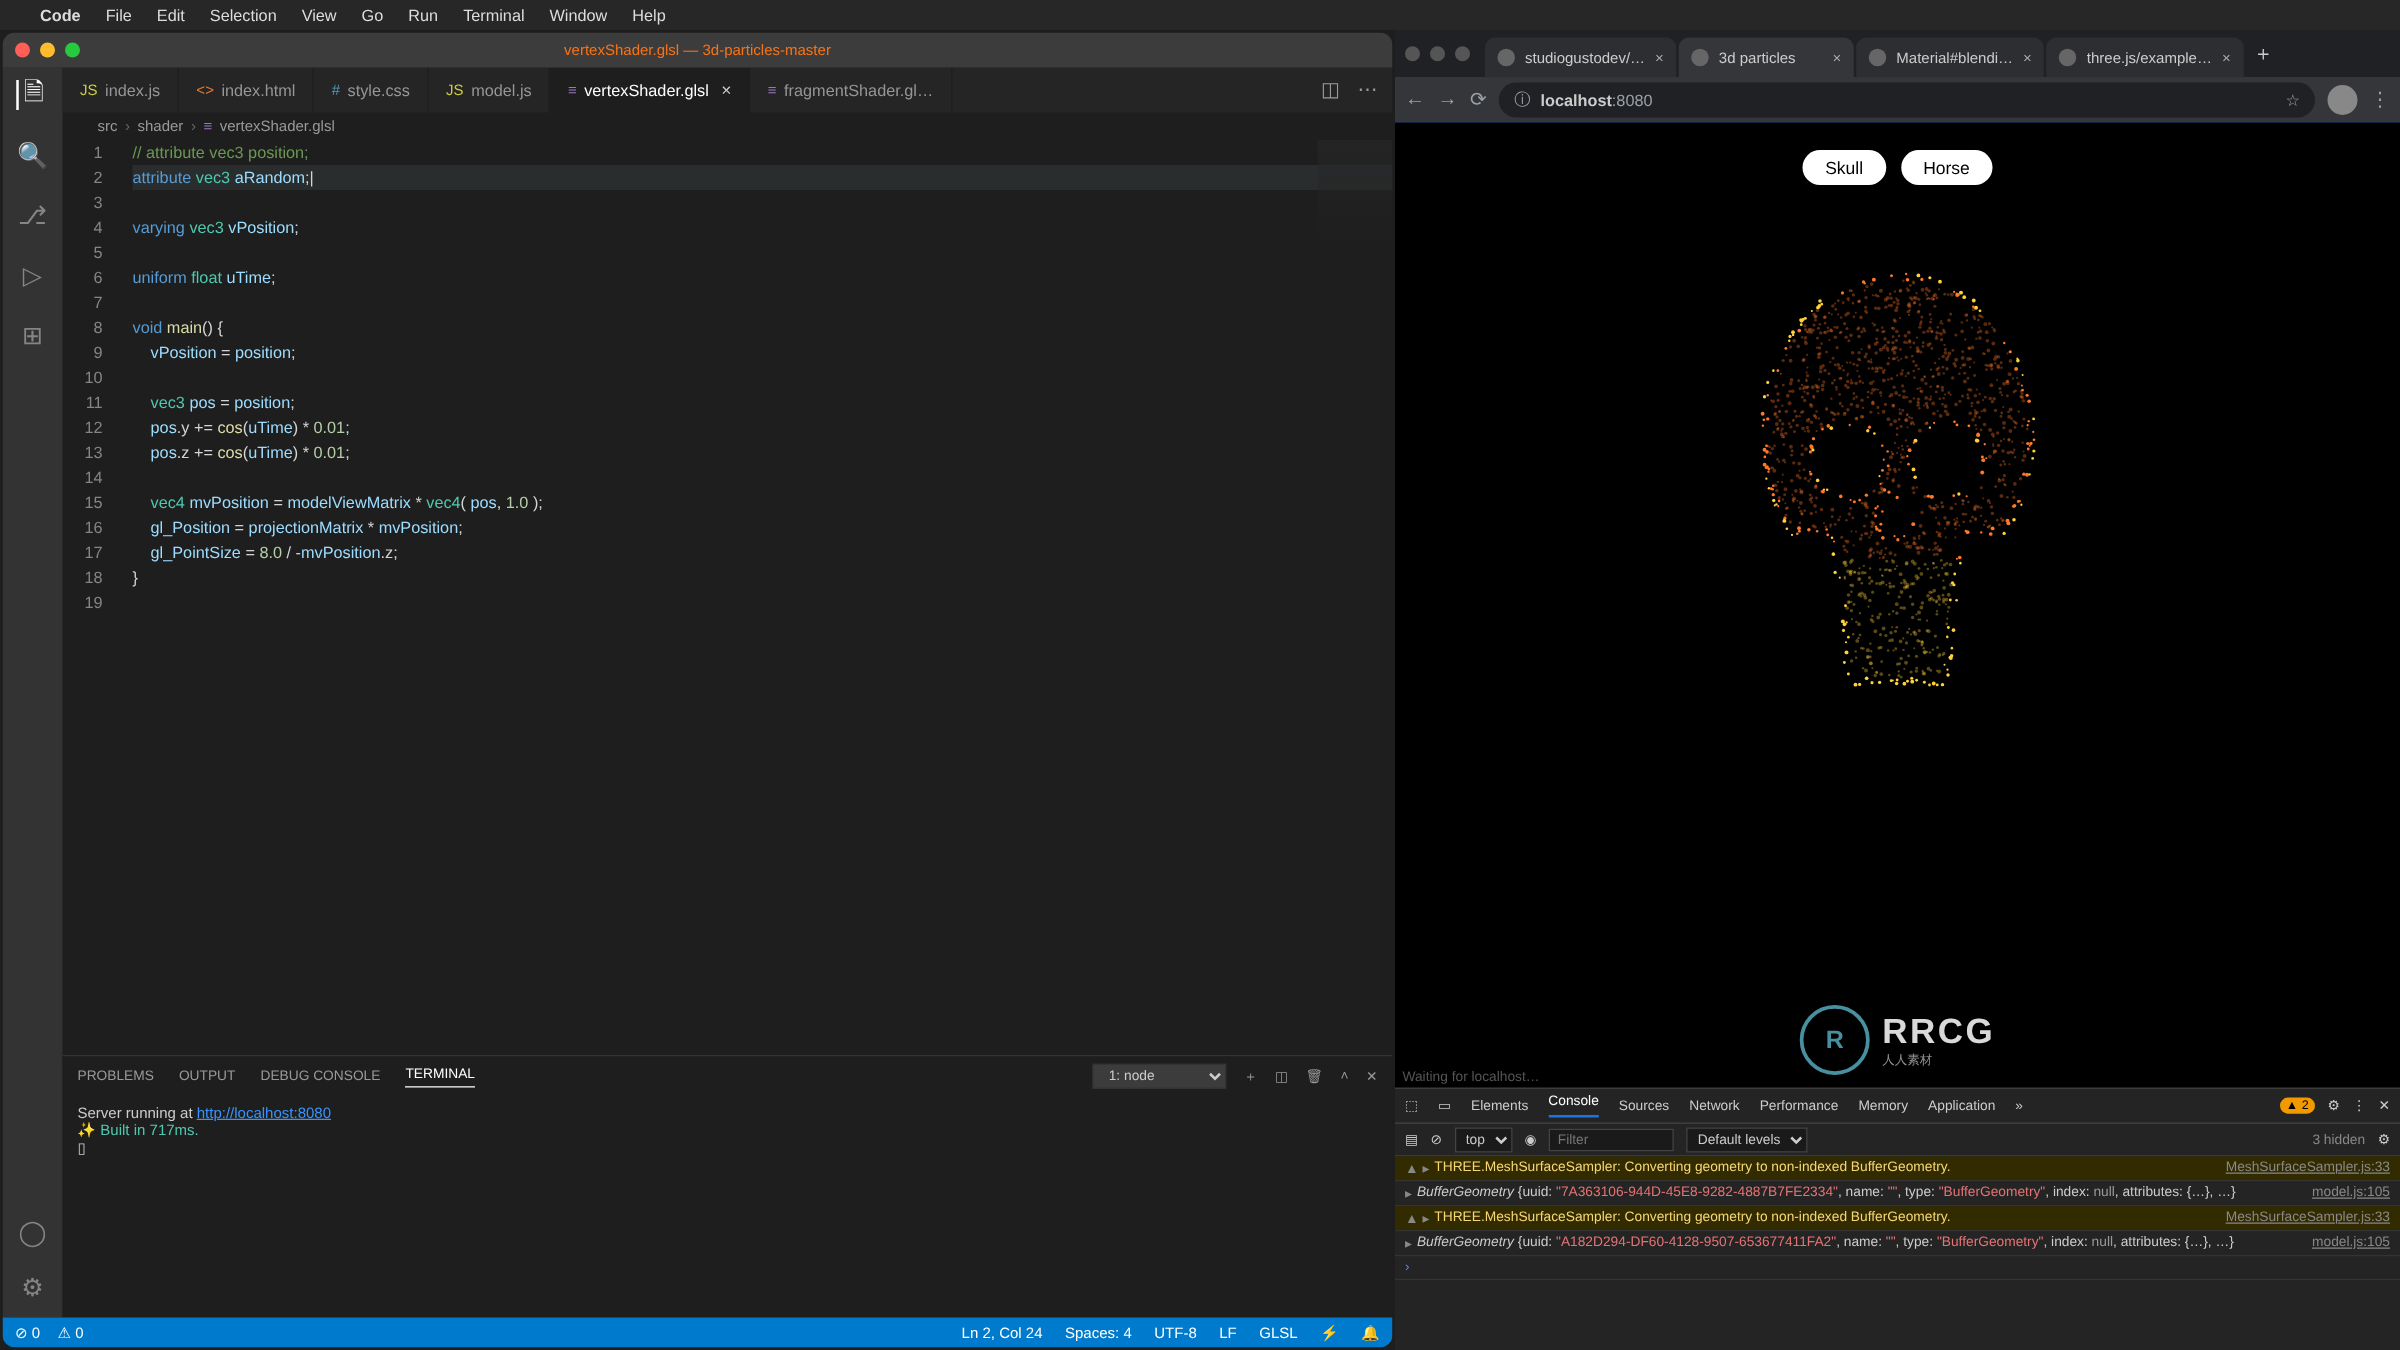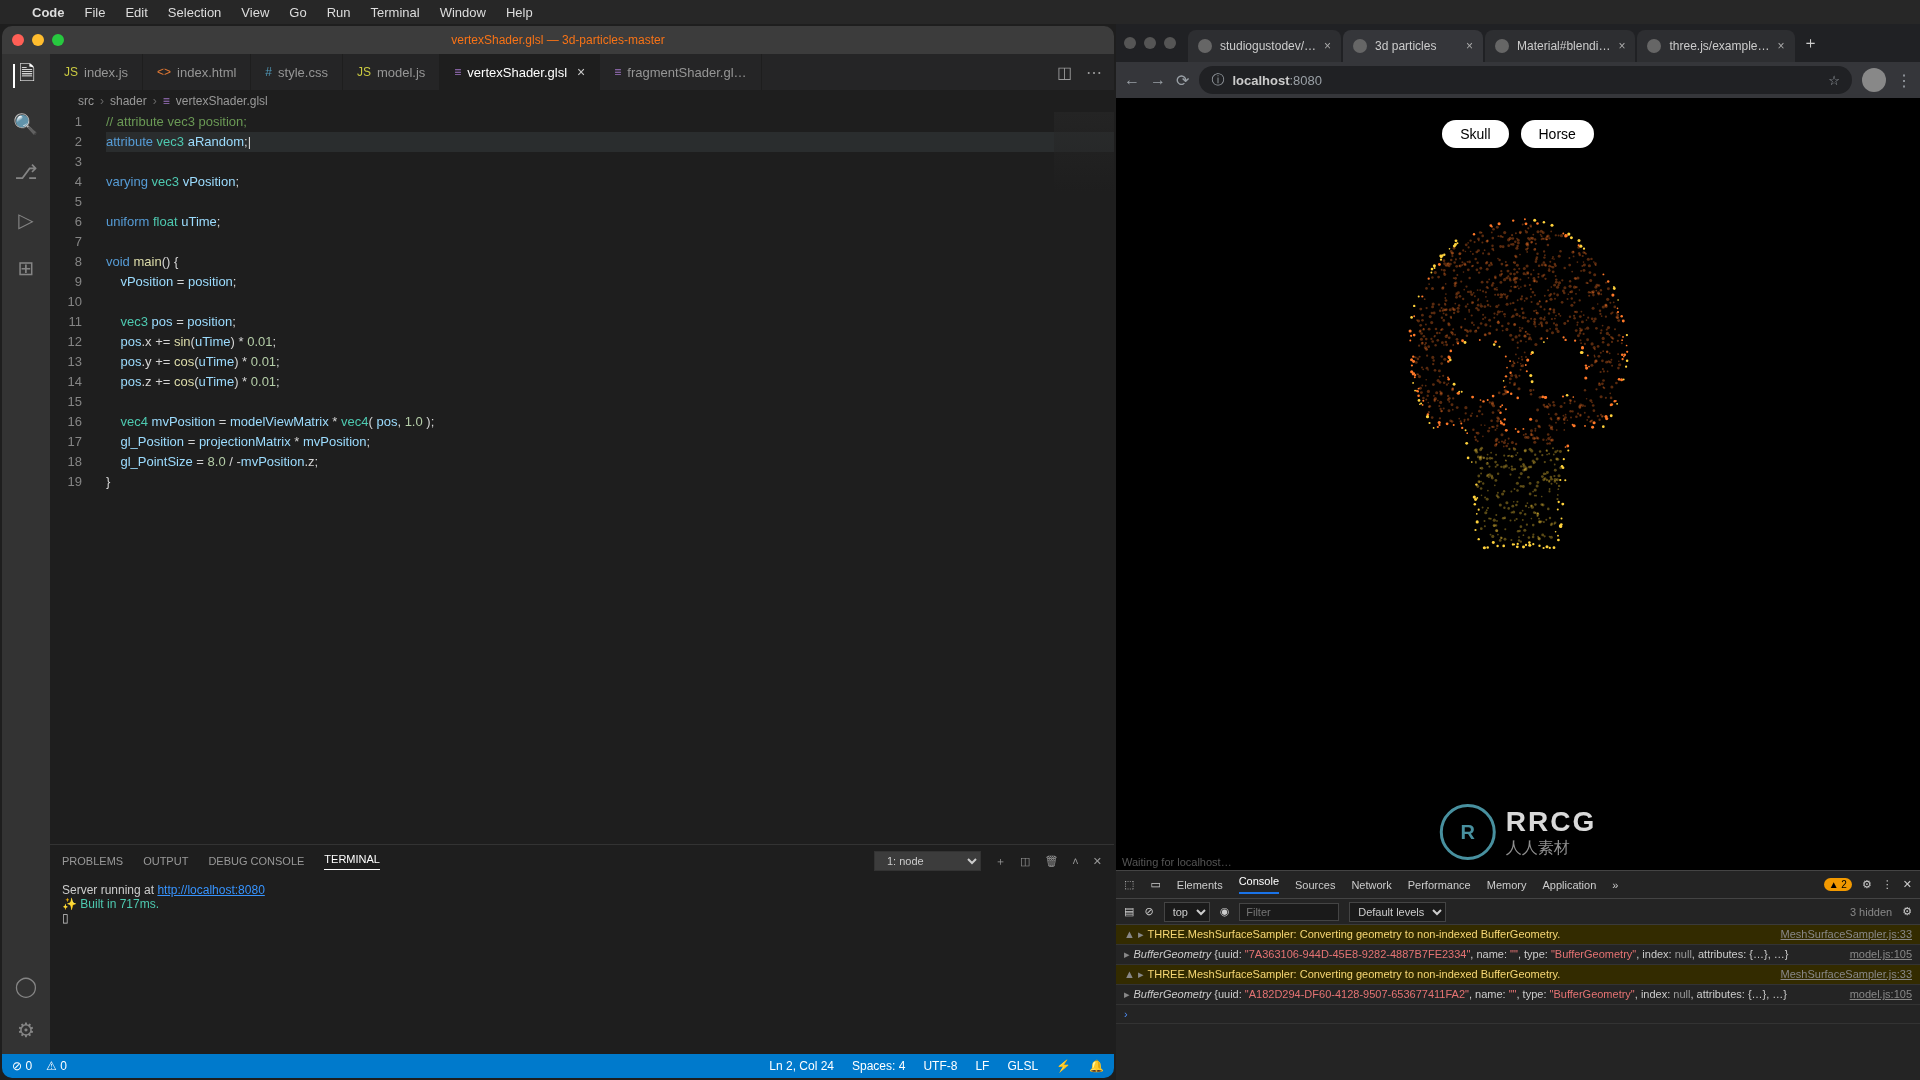--- a/index.html
+++ b/index.html
@@ -100,21 +100,21 @@
 .dt-row { padding: 3px 8px; display: flex; border-bottom: 1px solid #333; }
 .dt-row.warn-row { background: #332b00; color: #f7d774; }
 .dt-row .src { margin-left: auto; color: #888; text-decoration: underline; }
 .dt-row .arrow { color: #888; margin-right: 4px; }
 .dt-str { color: #e57373; }
 .dt-null { color: #999; }
 
 .watermark { position: absolute; bottom: 10px; left: 50%; transform: translateX(-50%); display: flex; align-items: center; gap: 10px; opacity: 0.85; }
 .watermark .logo { width: 56px; height: 56px; border-radius: 50%; border: 3px solid #5ab; display: flex; align-items: center; justify-content: center; color: #5ab; font-weight: bold; font-size: 20px; }
 .watermark .txt { color: #fff; font-size: 28px; font-weight: bold; letter-spacing: 2px; }
-.watermark .sub { color: #aaa; font-size: 16px; }
+.watermark .sub { color: #aaa; font-size: 10px; }
 </style>
 </head>
 <body>
 
 <div class="menubar">
   <span class="apple"></span>
   <span class="item bold">Code</span>
   <span class="item">File</span>
   <span class="item">Edit</span>
   <span class="item">Selection</span>
@@ -216,21 +216,20 @@
               <div class="hl"><span class="k-attr">attribute</span> <span class="k-type">vec3</span> <span class="k-var">aRandom</span>;|</div>
               <div></div>
               <div><span class="k-attr">varying</span> <span class="k-type">vec3</span> <span class="k-var">vPosition</span>;</div>
               <div></div>
               <div><span class="k-attr">uniform</span> <span class="k-type">float</span> <span class="k-var">uTime</span>;</div>
               <div></div>
               <div><span class="k-builtin">void</span> <span class="k-func">main</span>() {</div>
               <div>    <span class="k-var">vPosition</span> = <span class="k-var">position</span>;</div>
               <div></div>
               <div>    <span class="k-type">vec3</span> <span class="k-var">pos</span> = <span class="k-var">position</span>;</div>
-              <div>    <span class="k-var">pos</span>.x += <span class="k-func">sin</span>(<span class="k-var">uTime</span>) * <span class="k-num">0.01</span>;</div>
               <div>    <span class="k-var">pos</span>.y += <span class="k-func">cos</span>(<span class="k-var">uTime</span>) * <span class="k-num">0.01</span>;</div>
               <div>    <span class="k-var">pos</span>.z += <span class="k-func">cos</span>(<span class="k-var">uTime</span>) * <span class="k-num">0.01</span>;</div>
               <div></div>
               <div>    <span class="k-type">vec4</span> <span class="k-var">mvPosition</span> = <span class="k-var">modelViewMatrix</span> * <span class="k-type">vec4</span>( <span class="k-var">pos</span>, <span class="k-num">1.0</span> );</div>
               <div>    <span class="k-var">gl_Position</span> = <span class="k-var">projectionMatrix</span> * <span class="k-var">mvPosition</span>;</div>
               <div>    <span class="k-var">gl_PointSize</span> = <span class="k-num">8.0</span> / -<span class="k-var">mvPosition</span>.z;</div>
               <div>}</div>
             </div>
           <div class="minimap"></div>
         </div>

